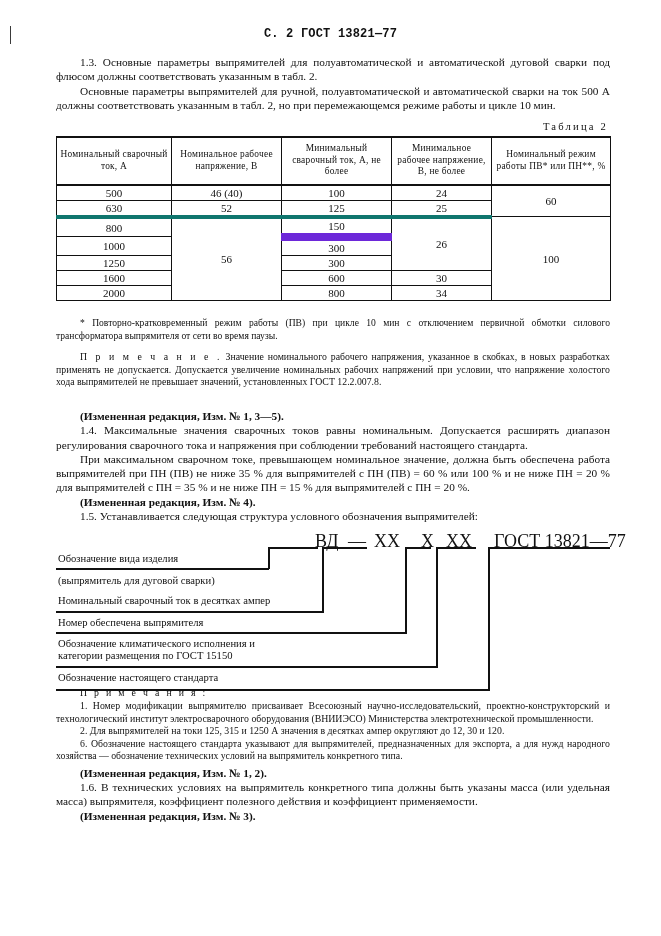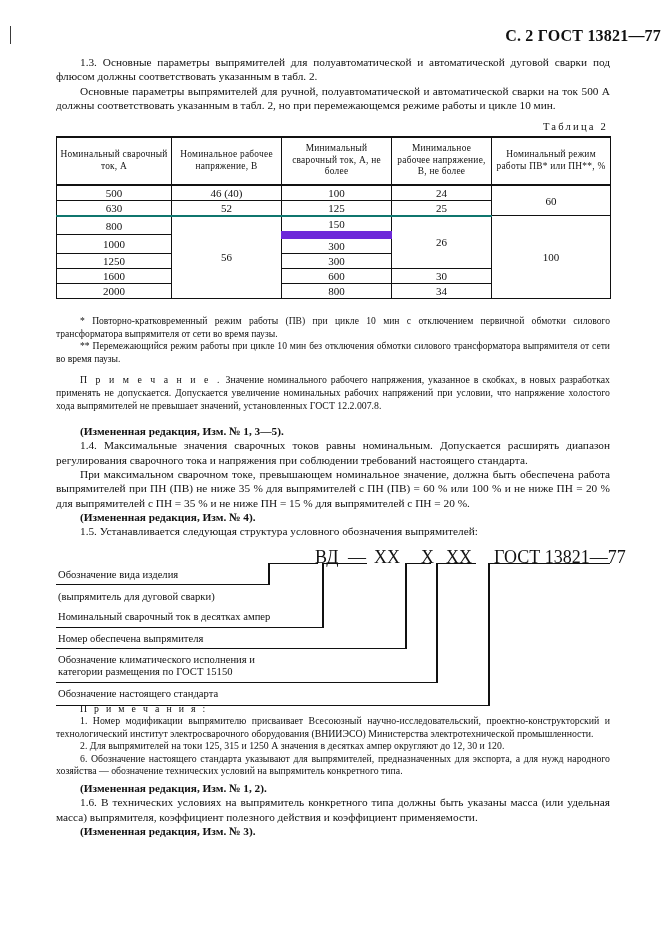--- a/index.html
+++ b/index.html
@@ -23,24 +23,25 @@
     width: 661px;
     height: 936px;
     background: #fff;
   }
 
   
   .running-head {
     position: absolute;
     left: 0; top: 27px;
     width: 661px;
-    text-align: right;
+    text-align: center;
     font-weight: bold;
-    font-size: 16px;
+    font-size: 12px;
     letter-spacing: .2px;
+    font-family: Liberation Mono, monospace;
   }
 
   .rule-left-edge {
     position: absolute;
     left: 10px;
     top: 26px;
     width: 1px;
     height: 18px;
     background: #3a3a3a;
   }
@@ -99,21 +100,21 @@
     line-height: 11.6px;
     padding: 5px 3px 6px 3px;
     letter-spacing: .25px;
   }
   table.t2 tbody td {
     height: 14px;
     line-height: 14px;
     font-size: 11px;
   }
   table.t2 tbody tr.thick-under > td {
-    border-bottom: 2px solid #0f766e;
+    border-bottom: 4px solid #0f766e;
   }
   table.t2 tbody tr:last-child > td {
     border-bottom: 1px solid #111;
   }
   .c1 { width: 115px; }
   .c2 { width: 110px; }
   .c3 { width: 110px; }
   .c4 { width: 100px; }
   .c5 { width: 119px; }
 
@@ -248,25 +249,24 @@
             <td>2000</td>
             <td>800</td>
             <td>34</td>
           </tr>
         </tbody>
       </table>
     </div>
 
     <div class="footnotes">
       <p class="fn">* Повторно-кратковременный режим работы (ПВ) при цикле 10 мин с отключением первичной обмотки силового трансформатора выпрямителя от сети во время паузы.</p>
-      <p class="fn">** Перемежающийся режим работы при цикле 10 мин без отключения обмотки силового трансформатора выпрямителя от сети во время паузы.</p>
       <p class="note-block"><span class="spaced">П р и м е ч а н и е .</span> <span>Значение номинального рабочего напряжения, указанное в скобках, в новых разработках применять не допускается. Допускается увеличение номинальных рабочих напряжений при условии, что напряжение холостого хода выпрямителей не превышает значений, установленных ГОСТ 12.2.007.8.</span></p>
     </div>
 
-    <p class="para noindent bold" style="text-indent:24px;margin-top:12px">(Измененная редакция, Изм. № 1, 3—5).</p>
+    <p class="para noindent bold" style="text-indent:24px;margin-top:20px">(Измененная редакция, Изм. № 1, 3—5).</p>
 
     <p class="para">1.4. Максимальные значения сварочных токов равны номинальным. Допускается расширять диапазон регулирования сварочного тока и напряжения при соблюдении требований настоящего стандарта.</p>
     <p class="para">При максимальном сварочном токе, превышающем номинальное значение, должна быть обеспечена работа выпрямителей при ПН (ПВ) не ниже 35 % для выпрямителей с ПН (ПВ) = 60 % или 100 % и не ниже ПН = 20 % для выпрямителей с ПН = 35 % и не ниже ПН = 15 % для выпрямителей с ПН = 20 %.</p>
 
     <p class="para bold">(Измененная редакция, Изм. № 4).</p>
     <p class="para">1.5. Устанавливается следующая структура условного обозначения выпрямителей:</p>
 
     <div class="diagram">
 
       <div class="dg-code">

